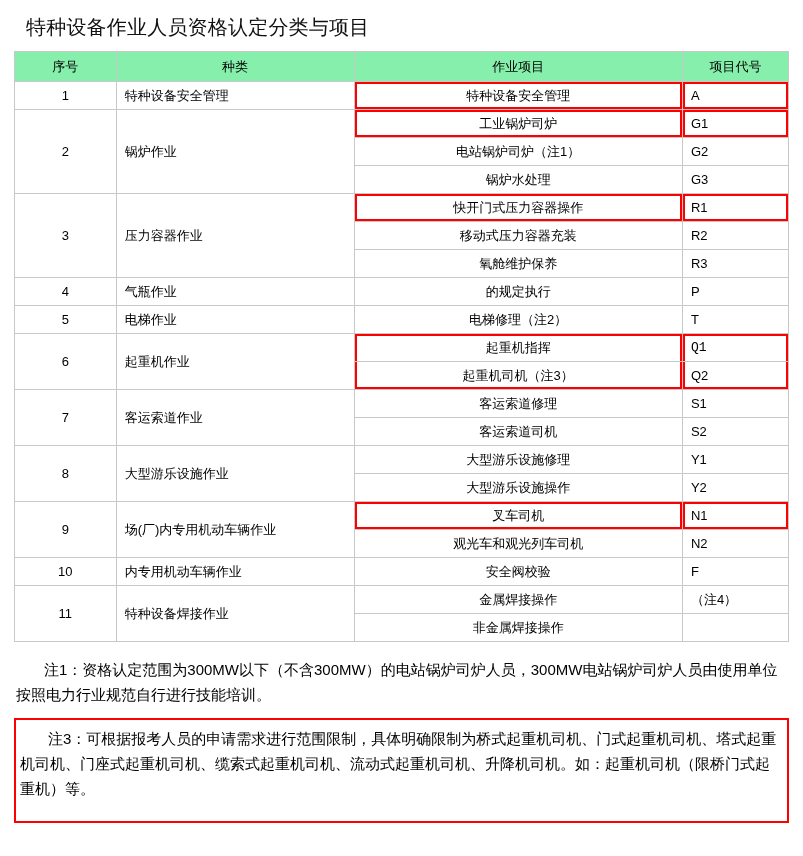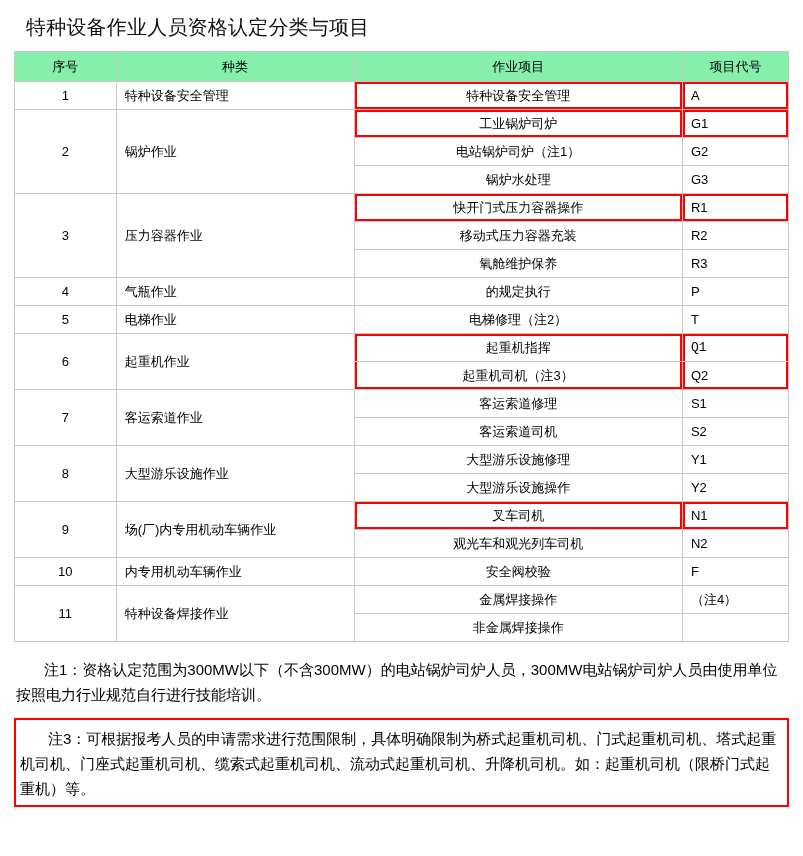--- a/index.html
+++ b/index.html
@@ -74,21 +74,21 @@
     font-size: 15px;
     line-height: 25px;
   }
   .note {
     margin: 0 0 10px 0;
     text-indent: 28px;
     padding: 1px 2px;
   }
   .note.boxed {
     border: 2px solid #ff0000;
-    padding: 6px 6px 4px 4px;
+    padding: 6px 6px 20px 4px;
     margin: 4px 0 10px 0;
   }
   .note:last-child { margin-bottom: 0; }
 </style>
 </head>
 <body>
 
 <div class="page">
 
   <div class="doc-title">特种设备作业人员资格认定分类与项目</div>

